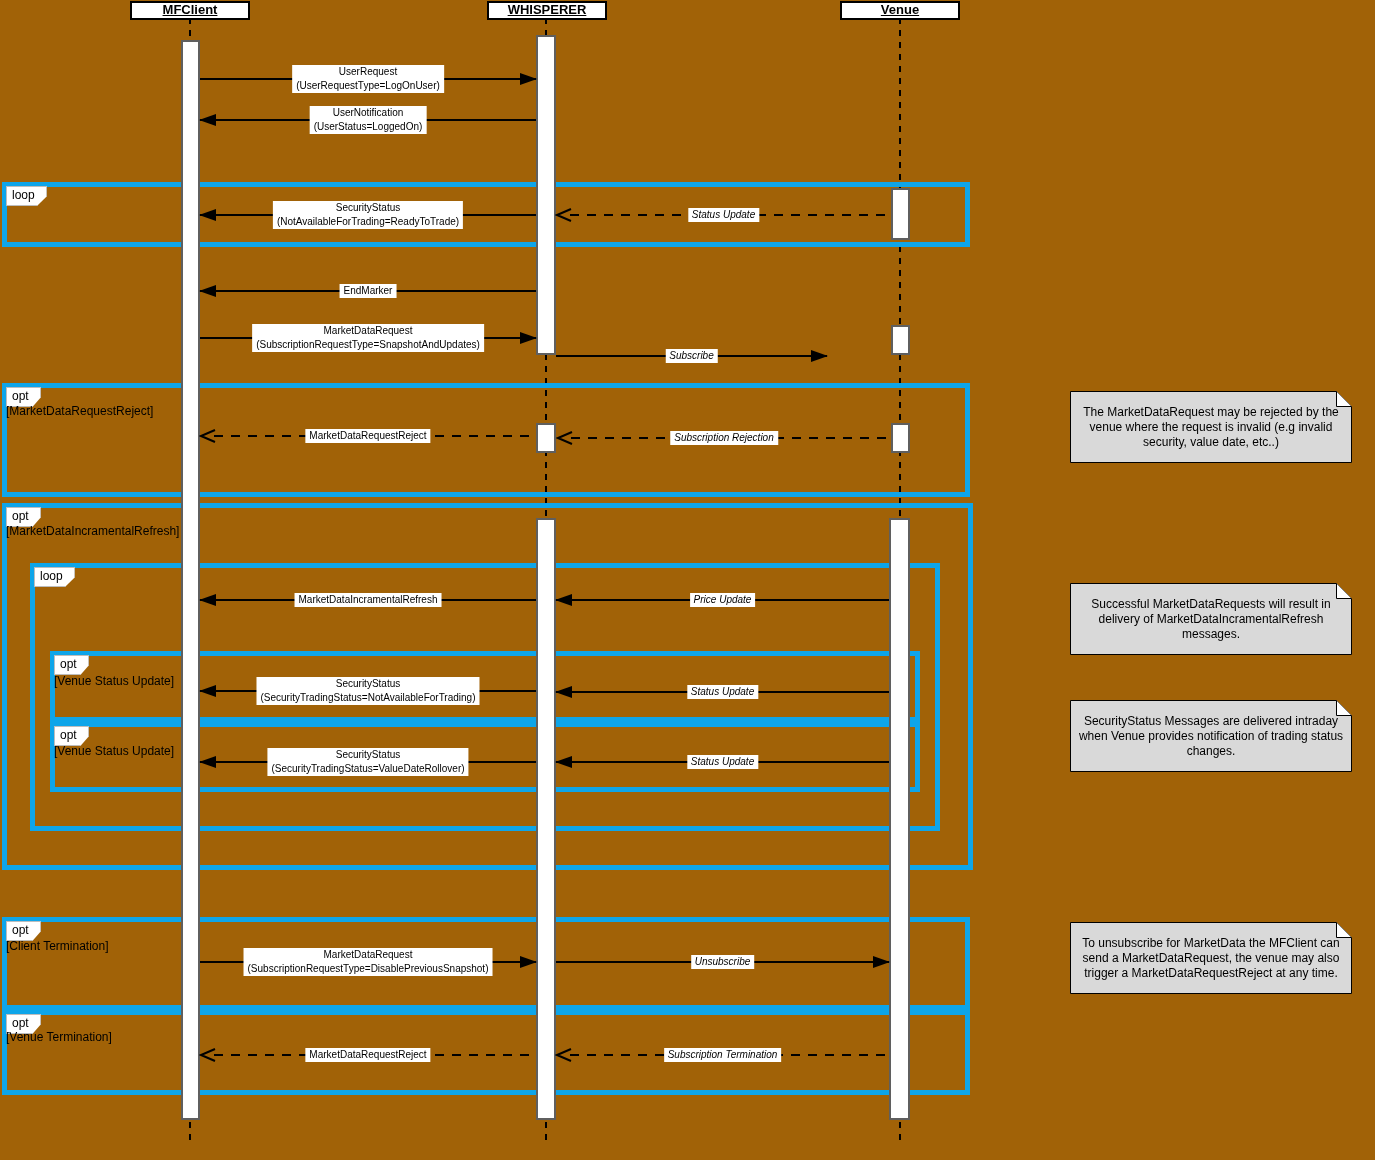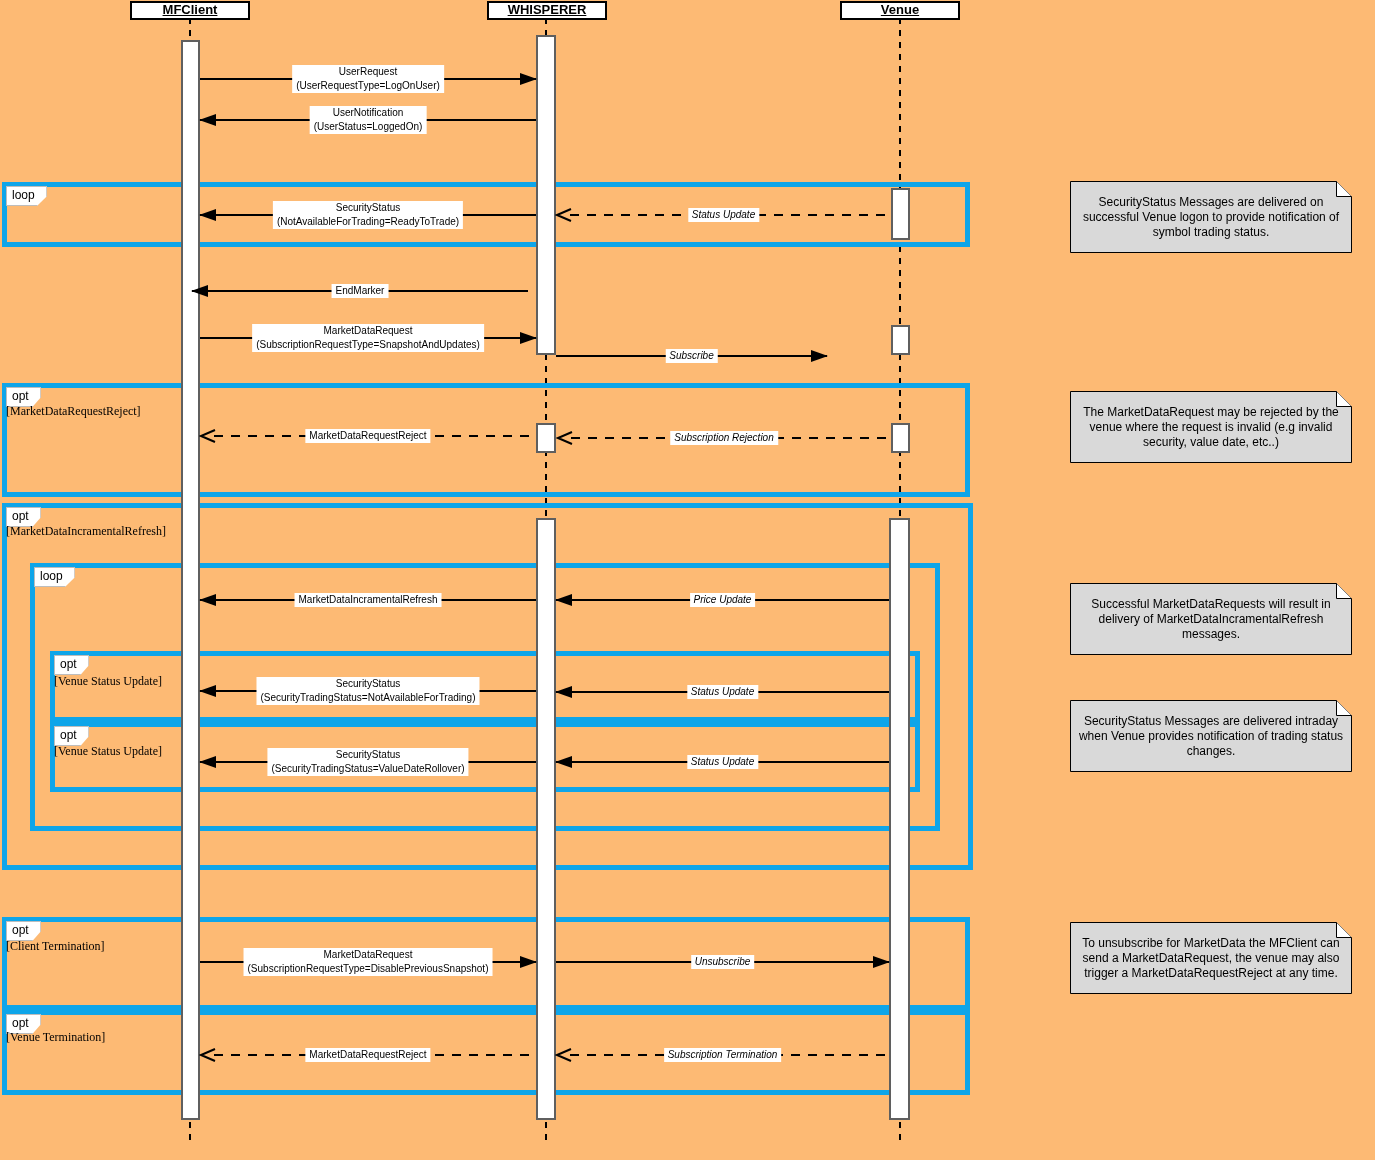--- a/index.html
+++ b/index.html
@@ -1,32 +1,32 @@
 <!DOCTYPE html>
 <html><head>
 <meta charset="utf-8">
 <style>
   html,body { margin:0; padding:0; background:#fff; }
   #canvas {
-    position:relative; width:1375px; height:1160px; background:#fdba74;
+    position:relative; width:1375px; height:1160px; background:#a16207;
     font-family:"Liberation Sans", sans-serif; color:#000; overflow:hidden;
   }
   
   .lifeline { position:absolute; width:2px; top:18px; height:1122px; z-index:1;
     background:repeating-linear-gradient(180deg,#000 0 6px,transparent 6px 12px); }
   
   .actor { position:absolute; top:1px; width:120px; height:19px; background:#fff;
     border:2px solid #000; box-sizing:border-box; text-align:center; z-index:5;
     font-weight:bold; font-size:13px; line-height:14px; text-decoration:underline; }
   
   .frag { position:absolute; border:5px solid #0ea5e9; z-index:2; box-sizing:border-box; }
   .frag .op { position:absolute; top:-1px; left:-1px; background:#fff;
     border:1px solid #bdbdbd; font-size:12px; line-height:14px; padding:1px 11px 3px 5px;
     clip-path:polygon(0 0,100% 0,100% 52%,76% 100%,0 100%); }
-  .guard { position:absolute; font-size:12px; white-space:nowrap; z-index:2;font-family:Liberation Serif, serif; }
+  .guard { position:absolute; font-size:12px; white-space:nowrap; z-index:2; }
   
   .act { position:absolute; background:#fff; border:2px solid #5f5f5f;
     box-sizing:border-box; z-index:3; }
   
   .msg { position:absolute; z-index:4; }
   .msg .line { position:absolute; left:0; right:0; top:50%; margin-top:-1px;
     height:0; border-top:2px solid #000; }
   .msg.dashed .line { border-top:none; height:2px;
     background:repeating-linear-gradient(90deg,#000 0 9px,transparent 9px 17px); }
   .msg.dashed.hleft .line { left:14px; }
@@ -134,21 +134,21 @@
   </div>
 
   <div class="msg dashed hleft italic" style="left:556px;top:205px;width:335px;height:20px">
     <div class="line"></div>
     <svg class="openhead" width="18" height="16" viewBox="0 0 18 16">
         <path d="M16 2 L2 8 L16 14" fill="none" stroke="#000" stroke-width="2"></path>
       </svg>
     <div class="label">Status Update</div>
   </div>
 
-  <div class="msg" style="left:192px;top:281px;width:336px;height:20px">
+  <div class="msg" style="left:200px;top:281px;width:336px;height:20px">
     <div class="line"></div>
     <div class="tri left"></div>
     <div class="label">EndMarker</div>
   </div>
 
   <div class="msg" style="left:200px;top:320px;width:336px;height:36px">
     <div class="line"></div>
     <div class="tri right"></div>
     <div class="label">
       <div>MarketDataRequest</div>
@@ -244,27 +244,20 @@
   </div>
 
   <div class="msg dashed hleft italic" style="left:556px;top:1045px;width:333px;height:20px">
     <div class="line"></div>
     <svg class="openhead" width="18" height="16" viewBox="0 0 18 16">
         <path d="M16 2 L2 8 L16 14" fill="none" stroke="#000" stroke-width="2"></path>
       </svg>
     <div class="label">Subscription Termination</div>
   </div>
 
-  <div class="note" style="left:1070px;top:181px">
-    <svg width="282" height="72" viewBox="0 0 282 72">
-      <path d="M0.5,0.5 L266.5,0.5 L281.5,15.5 L281.5,71.5 L0.5,71.5 Z" fill="#d9d9d9" stroke="#000"></path>
-      <path d="M266.5,0.5 L266.5,15.5 L281.5,15.5" fill="#fff" stroke="#000"></path>
-    </svg>
-    <div class="note-text">SecurityStatus Messages are delivered on successful Venue logon to provide notification of symbol trading status.</div>
-  </div>
 
   <div class="note" style="left:1070px;top:391px">
     <svg width="282" height="72" viewBox="0 0 282 72">
       <path d="M0.5,0.5 L266.5,0.5 L281.5,15.5 L281.5,71.5 L0.5,71.5 Z" fill="#d9d9d9" stroke="#000"></path>
       <path d="M266.5,0.5 L266.5,15.5 L281.5,15.5" fill="#fff" stroke="#000"></path>
     </svg>
     <div class="note-text">The MarketDataRequest may be rejected by the venue where the request is invalid (e.g invalid security, value date, etc..)</div>
   </div>
 
   <div class="note" style="left:1070px;top:583px">

